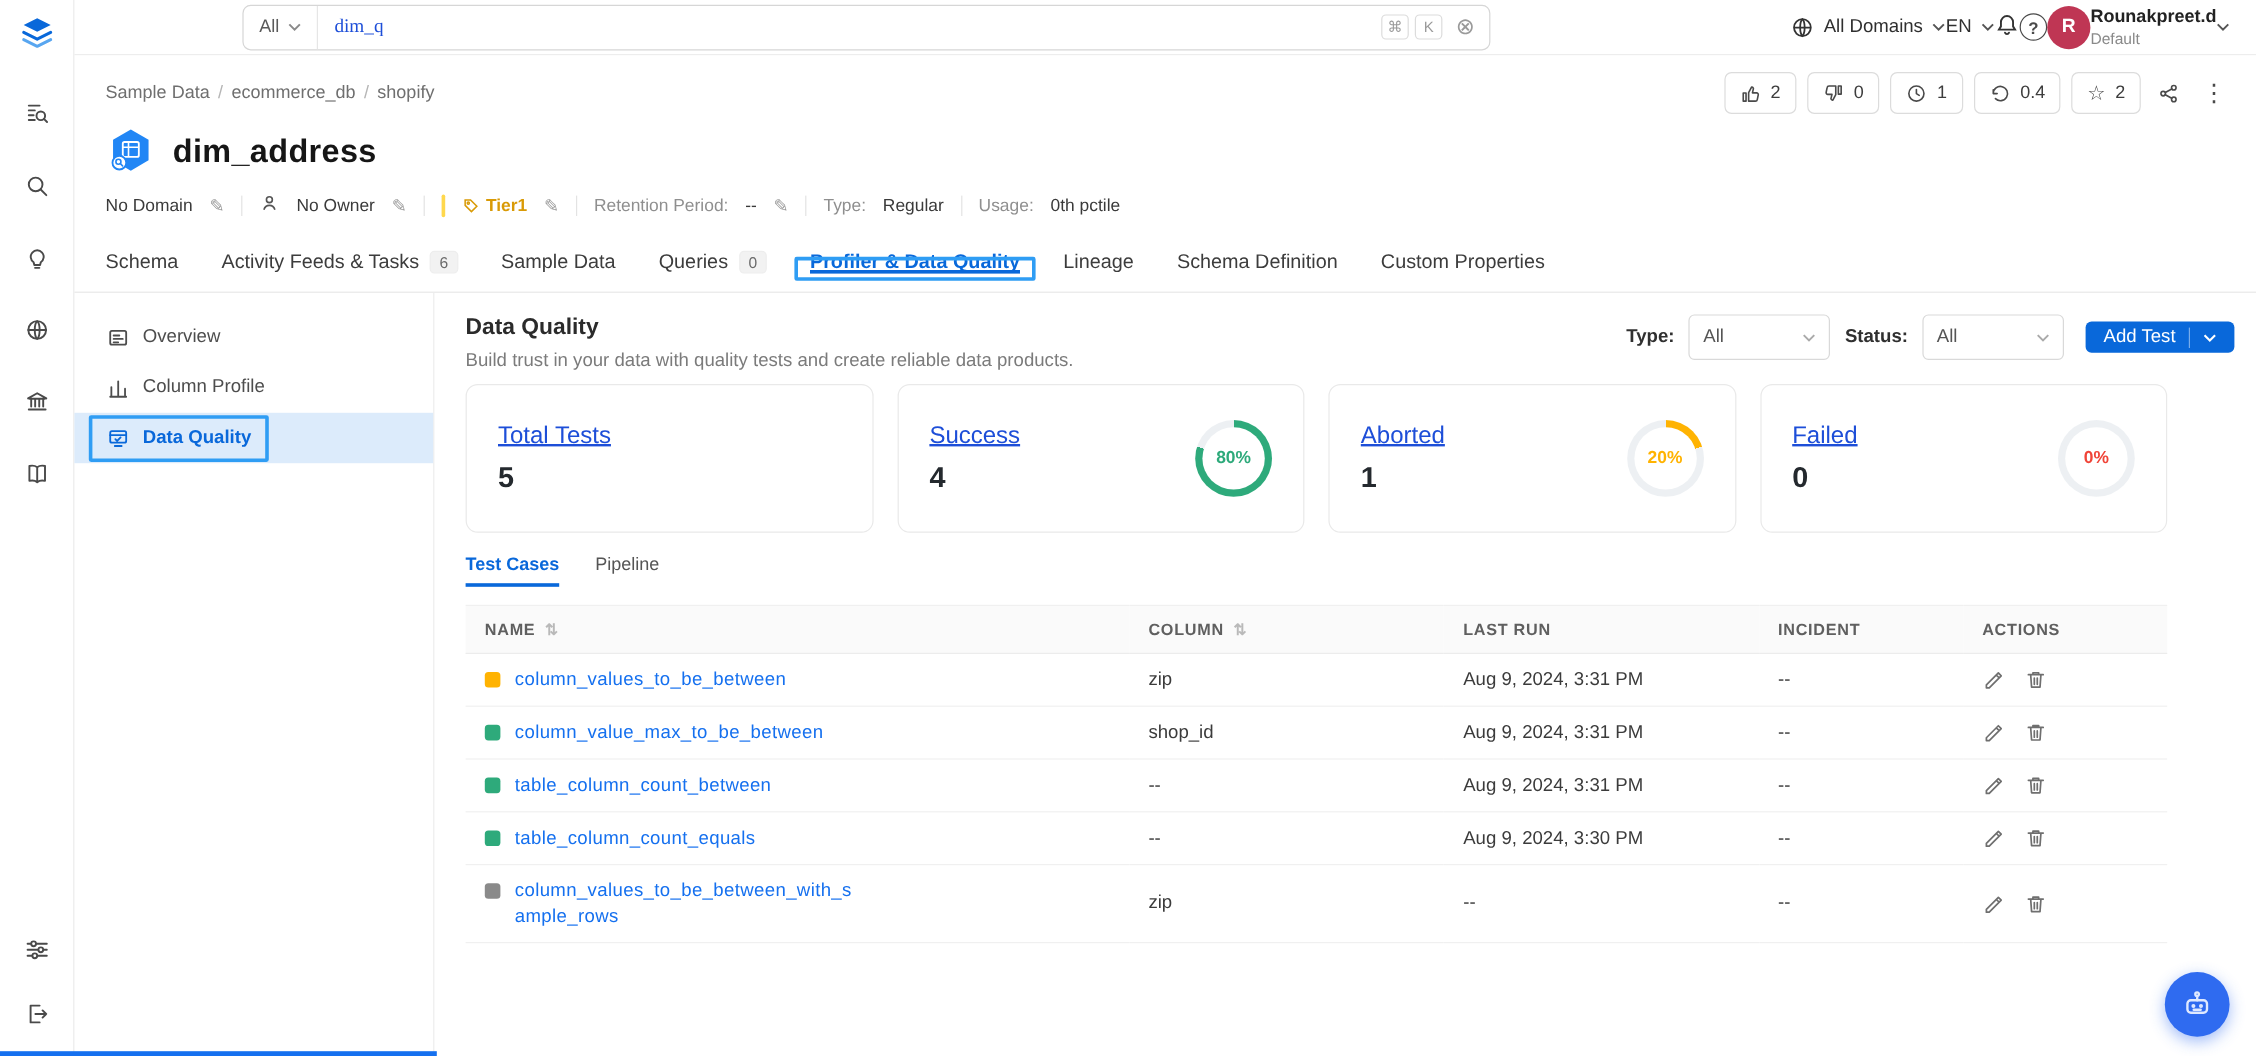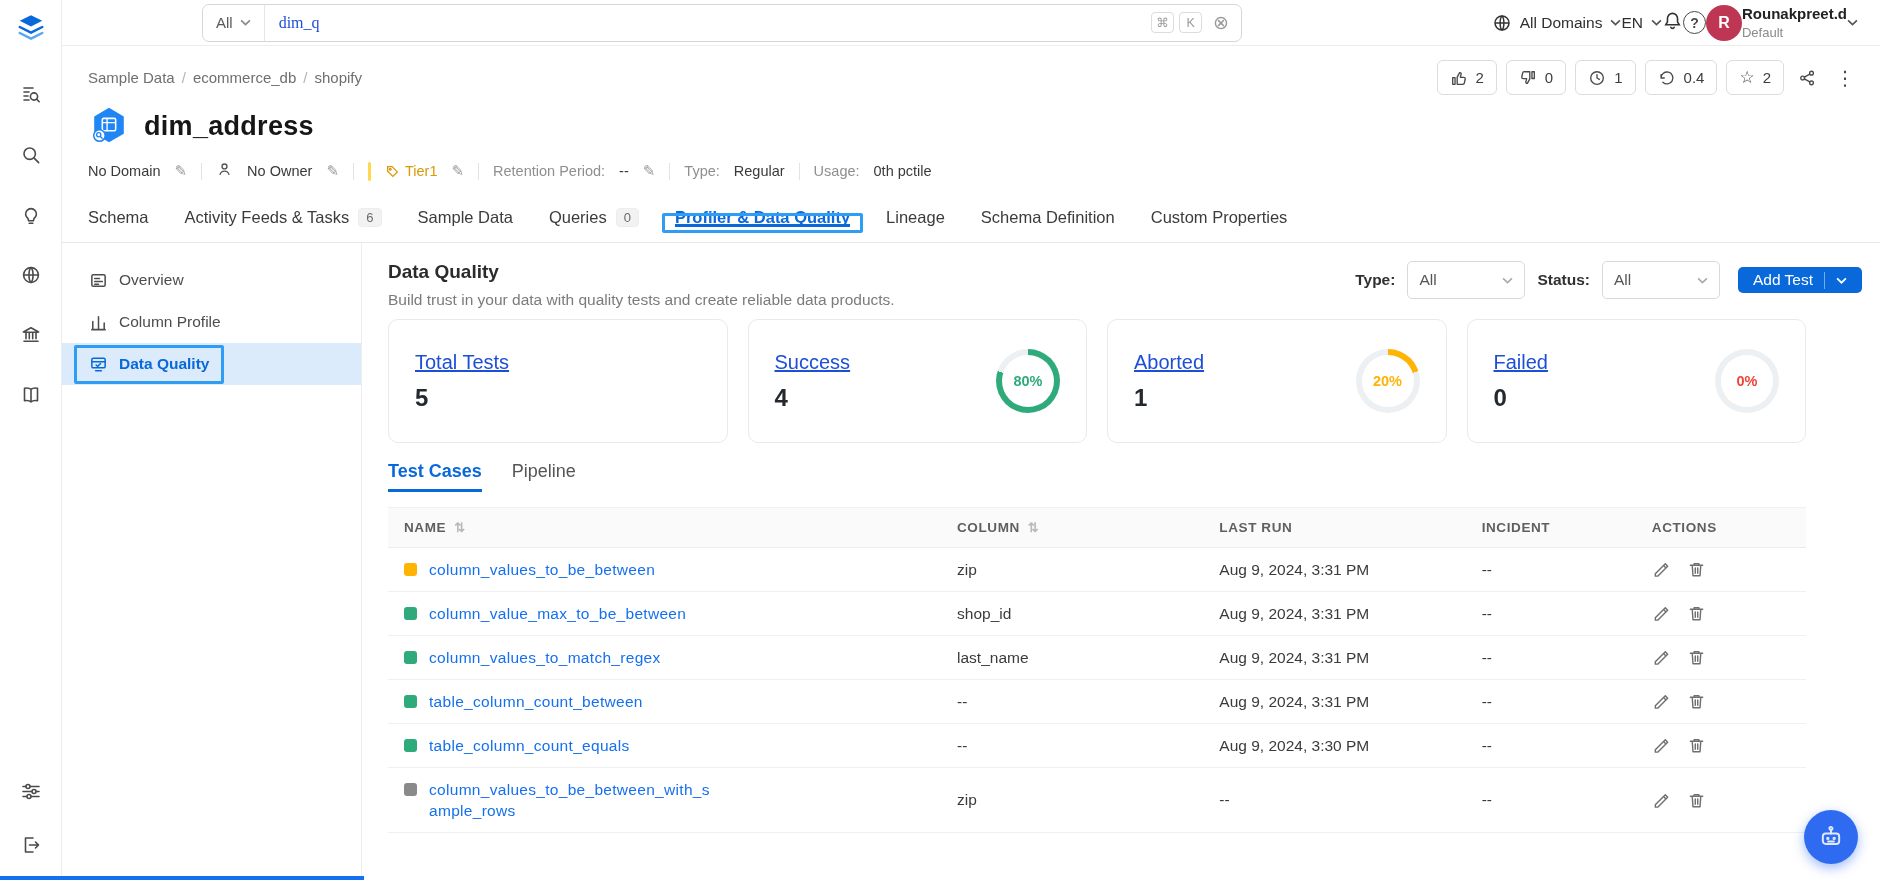--- a/index.html
+++ b/index.html
@@ -52,21 +52,21 @@
   .hbtn .glyph{font-size:17px;color:#4a4a4a;line-height:1;}
   .title-row{display:flex; align-items:center; gap:14px; margin-top:10px;}
   .entity-icon{width:42px;height:42px;position:relative;}
   .page-title{font-size:27px; font-weight:700; color:#161616; letter-spacing:.3px;}
   .meta-row{display:flex; align-items:center; gap:14px; margin-top:14px; margin-bottom:12px; font-size:14.5px;}
   .meta-strong{font-weight:400; color:#3a3a3a;}
   .meta-label{color:#8f8f8f;}
   .pencil{color:#9a9a9a; font-size:15px; cursor:pointer;}
   .vsep{width:1px; height:17px; background:#e3e3e3;}
   .tier-bar{width:3px; height:19px; background:#ffd84d; border-radius:2px;}
-  .tier-text{color:#d99a06; font-weight:400; display:flex; align-items:center; gap:5px;}
+  .tier-text{color:#d99a06; font-weight:700; display:flex; align-items:center; gap:5px;}
   .tier-text svg{width:15px;height:15px;stroke:#d99a06;fill:none;stroke-width:1.7;}
   .owner-ic svg{width:17px;height:17px;stroke:#555;fill:none;stroke-width:1.6;}
 
   
   .tabs{display:flex; gap:36px; padding:0 26px; border-bottom:1px solid #e8e8e8; height:50px; align-items:center;}
   .tab{position:relative; display:flex; align-items:center; gap:9px; font-size:16.5px; color:#3c3c3c; cursor:pointer; white-space:nowrap;}
   .tab .badge{background:#f2f2f2; border:1px solid #ededed; border-radius:4px; font-size:13px; color:#6a6a6a; padding:1px 7px;}
   .tab.active{color:var(--accent); font-weight:700;}
   .tab.active::after{content:""; position:absolute; left:0; right:0; bottom:0; height:3px; background:var(--accent);}
   .tab.active::before{content:""; position:absolute; top:5px; bottom:-6px; left:-13px; right:-13px; border:3px solid var(--highlight); border-radius:2px; pointer-events:none;}
@@ -95,21 +95,21 @@
   .cards{display:flex; gap:20px; margin-top:10px;}
   .card{flex:1; height:124px; border:1px solid #e9e9e9; border-radius:10px; padding:22px 26px; display:flex; align-items:center; justify-content:space-between; background:#fff;}
   .card-label{font-size:20px; color:#1d4ed8;text-decoration:underline;}
   .card-value{font-size:24px; font-weight:700; color:#24292e; margin-top:10px;}
   .donut{position:relative; width:64px; height:64px; border-radius:50%; background:#edf0f3; flex:0 0 auto;}
   .donut::after{content:""; position:absolute; inset:6px; background:#fff; border-radius:50%;}
   .donut-label{position:absolute; inset:0; display:flex; align-items:center; justify-content:center; z-index:1; font-size:14.5px; font-weight:700;}
 
   
   .inner-tabs{display:flex; gap:30px; margin-top:18px; border-bottom:1px solid transparent;}
-  .itab{font-size:18px; font-weight:500; color:#555; padding-bottom:10px; cursor:pointer; position:relative;}
+  .itab{font-size:15px; font-weight:500; color:#555; padding-bottom:10px; cursor:pointer; position:relative;}
   .itab.active{color:var(--accent); font-weight:700;}
   .itab.active::after{content:""; position:absolute; left:0; right:0; bottom:0; height:3px; background:var(--accent);}
 
   
   table.tests{width:100%; border-collapse:collapse; table-layout:fixed; margin-top:14px;}
   table.tests th{background:#fafafa; text-align:left; font-size:13.5px; font-weight:700; letter-spacing:.6px; color:#5f5f5f; padding:12px 16px; border-top:1px solid #f0f0f0; border-bottom:1px solid #ececec;}
   table.tests th .sort{color:#b9b9b9; font-size:13px; margin-left:8px;}
   table.tests td{padding:11px 16px; border-bottom:1px solid #f0f0f0; font-size:15.5px; color:#3b3b3b; vertical-align:middle;}
   .name-wrap{display:flex; align-items:flex-start; gap:12px;}
   .status-dot{width:13px; height:13px; border-radius:3px; flex:0 0 auto; margin-top:4px; background:#ccc;}
@@ -537,45 +537,20 @@
         </span>
         <span class="act">
           <svg viewBox="0 0 20 20">
                         <path d="M3.5 5.5h13M7.5 5.5V3.8h5v1.7M5.5 5.5l.8 11h7.4l.8-11M8.7 8.5v5.5M11.3 8.5v5.5"></path>
                       </svg>
         </span>
       </span>
     </td>
   </tr>
 
-  <tr>
-    <td>
-      <span class="name-wrap">
-        <span class="status-dot" style="background: rgb(46, 170, 123);"></span>
-        <a class="test-link">column_values_to_match_regex</a>
-      </span>
-    </td>
-    <td>last_name</td>
-    <td>Aug 9, 2024, 3:31 PM</td>
-    <td>--</td>
-    <td>
-      <span class="act-cell">
-        <span class="act">
-          <svg viewBox="0 0 20 20">
-                        <path d="M3.5 14.5V17h2.5L16.5 6.5 14 4 3.5 14.5zM12.2 5.8l2.5 2.5"></path>
-                      </svg>
-        </span>
-        <span class="act">
-          <svg viewBox="0 0 20 20">
-                        <path d="M3.5 5.5h13M7.5 5.5V3.8h5v1.7M5.5 5.5l.8 11h7.4l.8-11M8.7 8.5v5.5M11.3 8.5v5.5"></path>
-                      </svg>
-        </span>
-      </span>
-    </td>
-  </tr>
 
   <tr>
     <td>
       <span class="name-wrap">
         <span class="status-dot" style="background: rgb(46, 170, 123);"></span>
         <a class="test-link">table_column_count_between</a>
       </span>
     </td>
     <td>--</td>
     <td>Aug 9, 2024, 3:31 PM</td>

